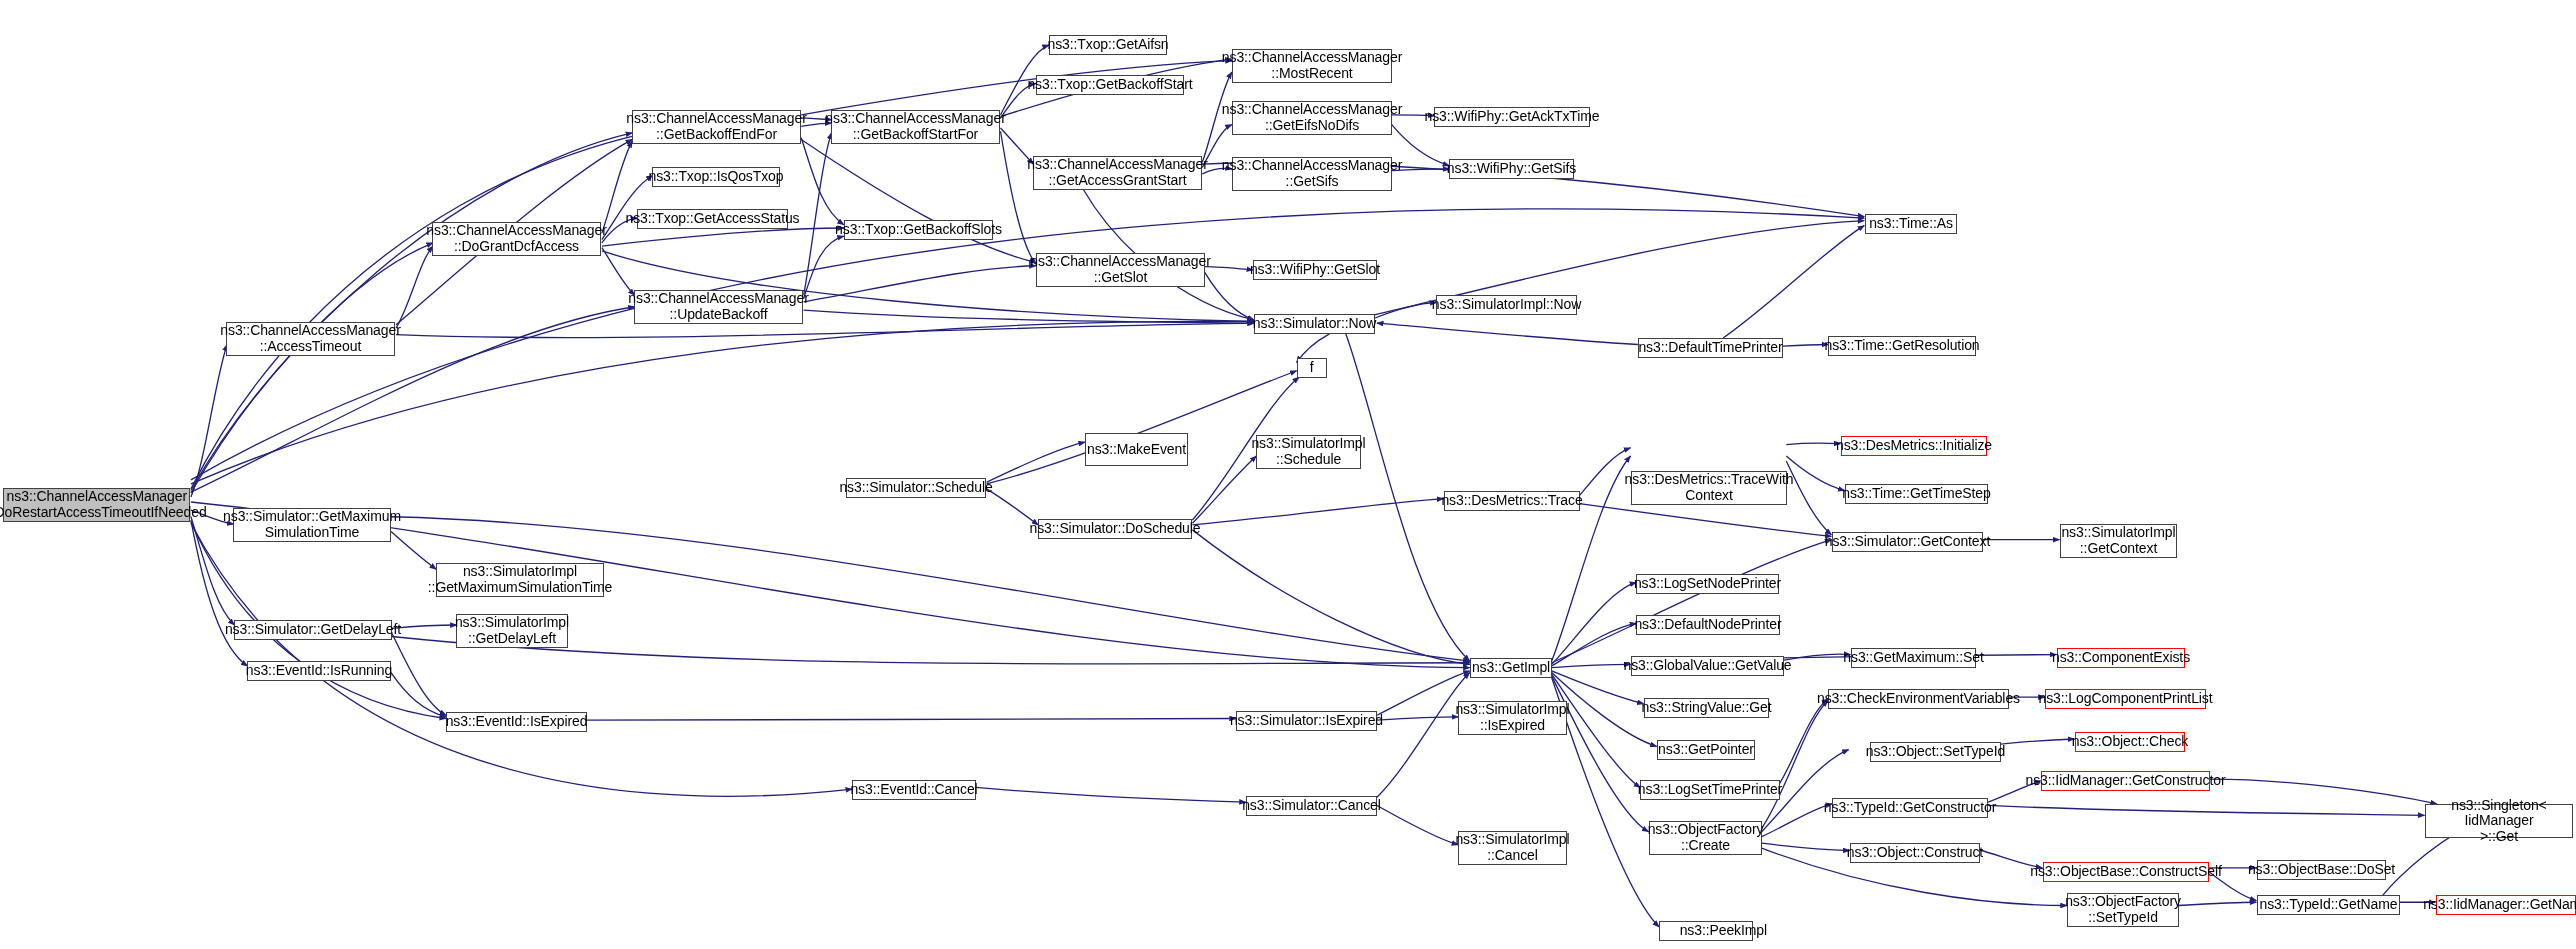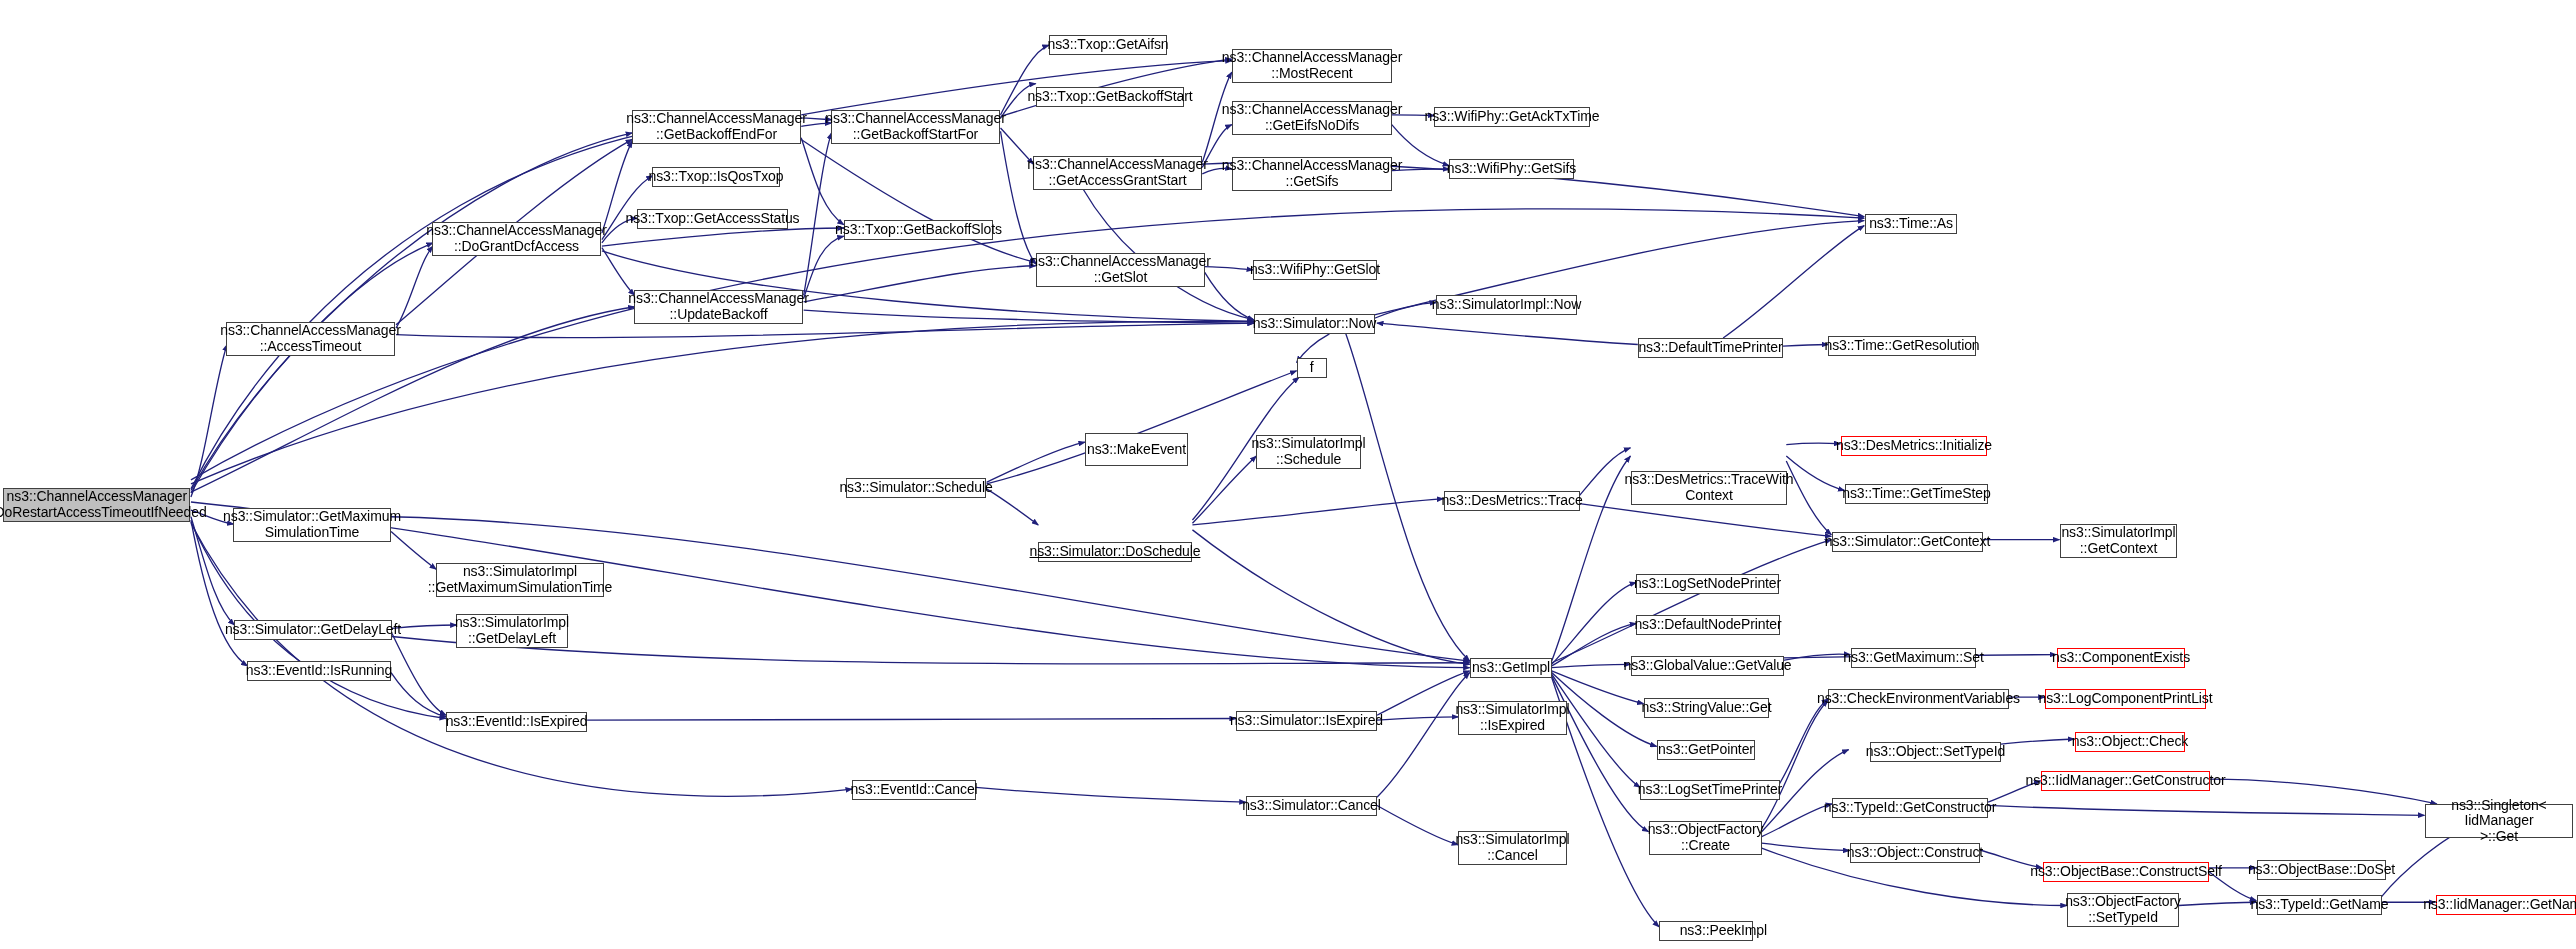--- a/index.html
+++ b/index.html
@@ -170,41 +170,41 @@
       <div class="node" style="left: 652px; top: 167px; width: 128px; height: 19.7px;">ns3::Txop::IsQosTxop</div>
       <div class="node" style="left: 637px; top: 209px; width: 151px; height: 19.7px;">ns3::Txop::GetAccessStatus</div>
       <div class="node" style="left: 844px; top: 220px; width: 149px; height: 19.7px;">ns3::Txop::GetBackoffSlots</div>
       <div class="node" style="left: 634px; top: 290px; width: 169px; height: 34px;">ns3::ChannelAccessManager
 ::UpdateBackoff</div>
       <div class="node" style="left: 1033px; top: 156px; width: 169px; height: 34px;">ns3::ChannelAccessManager
 ::GetAccessGrantStart</div>
       <div class="node" style="left: 1036px; top: 253px; width: 169px; height: 34px;">ns3::ChannelAccessManager
 ::GetSlot</div>
       <div class="node" style="left: 1049px; top: 35px; width: 118px; height: 19.7px;">ns3::Txop::GetAifsn</div>
-      <div class="node" style="left: 1036px; top: 87px; width: 148px; height: 19.7px;">ns3::Txop::GetBackoffStart</div>
+      <div class="node" style="left: 1036px; top: 75px; width: 148px; height: 19.7px;">ns3::Txop::GetBackoffStart</div>
       <div class="node" style="left: 1232px; top: 49px; width: 160px; height: 34px;">ns3::ChannelAccessManager
 ::MostRecent</div>
       <div class="node" style="left: 1232px; top: 101px; width: 160px; height: 34px;">ns3::ChannelAccessManager
 ::GetEifsNoDifs</div>
       <div class="node" style="left: 1232px; top: 157px; width: 160px; height: 34px;">ns3::ChannelAccessManager
 ::GetSifs</div>
       <div class="node" style="left: 1434px; top: 107px; width: 156px; height: 19.7px;">ns3::WifiPhy::GetAckTxTime</div>
       <div class="node" style="left: 1449px; top: 159px; width: 125px; height: 19.7px;">ns3::WifiPhy::GetSifs</div>
       <div class="node" style="left: 1253px; top: 260px; width: 124px; height: 19.7px;">ns3::WifiPhy::GetSlot</div>
       <div class="node" style="left: 1254px; top: 314px; width: 121px; height: 19.7px;">ns3::Simulator::Now</div>
       <div class="node" style="left: 1436px; top: 295px; width: 141px; height: 19.7px;">ns3::SimulatorImpl::Now</div>
       <div class="node" style="left: 1297px; top: 358px; width: 29.5px; height: 19.7px;">f</div>
       <div class="node" style="left: 1865px; top: 214px; width: 92px; height: 19.7px;">ns3::Time::As</div>
       <div class="node" style="left: 1638px; top: 338px; width: 145px; height: 19.7px;">ns3::DefaultTimePrinter</div>
       <div class="node" style="left: 1828px; top: 336px; width: 148px; height: 19.7px;">ns3::Time::GetResolution</div>
       <div class="node" style="left: 1085px; top: 433px; width: 103px; height: 33px;">ns3::MakeEvent</div>
       <div class="node" style="left: 1256px; top: 435px; width: 105px; height: 34px;">ns3::SimulatorImpl
 ::Schedule</div>
       <div class="node" style="left: 846px; top: 478px; width: 140px; height: 19.7px;">ns3::Simulator::Schedule</div>
-      <div class="node" style="left: 1038px; top: 542px; width: 154px; height: 19.7px; text-decoration: underline;">ns3::Simulator::DoSchedule</div>
+      <div class="node" style="left: 1038px; top: 519px; width: 154px; height: 19.7px;">ns3::Simulator::DoSchedule</div>
       <div class="node" style="left: 1444px; top: 491px; width: 136px; height: 19.7px;">ns3::DesMetrics::Trace</div>
       <div class="node" style="left: 1631px; top: 434px; width: 156px; height: 34px; margin-top: 37px;">ns3::DesMetrics::TraceWith
 Context</div>
       <div class="node red" style="left: 1841px; top: 436px; width: 146px; height: 19.7px;">ns3::DesMetrics::Initialize</div>
       <div class="node" style="left: 1845px; top: 484px; width: 143px; height: 19.7px;">ns3::Time::GetTimeStep</div>
       <div class="node" style="left: 1832px; top: 532px; width: 151px; height: 19.7px;">ns3::Simulator::GetContext</div>
       <div class="node" style="left: 2060px; top: 524px; width: 117px; height: 34px;">ns3::SimulatorImpl
 ::GetContext</div>
       <div class="node" style="left: 233px; top: 508px; width: 158px; height: 34px;">ns3::Simulator::GetMaximum
 SimulationTime</div>
@@ -238,19 +238,19 @@
       <div class="node" style="left: 1832px; top: 798px; width: 156px; height: 19.7px;">ns3::TypeId::GetConstructor</div>
       <div class="node" style="left: 1850px; top: 843px; width: 130px; height: 19.7px;">ns3::Object::Construct</div>
       <div class="node" style="left: 2067px; top: 893px; width: 112px; height: 34px;">ns3::ObjectFactory
 ::SetTypeId</div>
       <div class="node red" style="left: 2057px; top: 648px; width: 128px; height: 19.7px;">ns3::ComponentExists</div>
       <div class="node red" style="left: 2045px; top: 689px; width: 161px; height: 19.7px;">ns3::LogComponentPrintList</div>
       <div class="node red" style="left: 2075px; top: 732px; width: 110px; height: 19.7px;">ns3::Object::Check</div>
       <div class="node red" style="left: 2041px; top: 771px; width: 169px; height: 19.7px;">ns3::IidManager::GetConstructor</div>
       <div class="node red" style="left: 2043px; top: 862px; width: 166px; height: 19.7px;">ns3::ObjectBase::ConstructSelf</div>
       <div class="node" style="left: 2257px; top: 860px; width: 129px; height: 19.7px;">ns3::ObjectBase::DoSet</div>
-      <div class="node" style="left: 2257px; top: 895px; width: 125px; height: 19.7px;">ns3::TypeId::GetName</div>
+      <div class="node" style="left: 2257px; top: 895px; width: 143px; height: 19.7px;">ns3::TypeId::GetName</div>
       <div class="node red" style="left: 2436px; top: 895px; width: 140px; height: 19.7px;">ns3::IidManager::GetName</div>
       <div class="node" style="left: 2425px; top: 804px; width: 148px; height: 34px;">ns3::Singleton&lt; IidManager
 &gt;::Get</div>
     </div>
 </div>
 
 
 </body></html>

